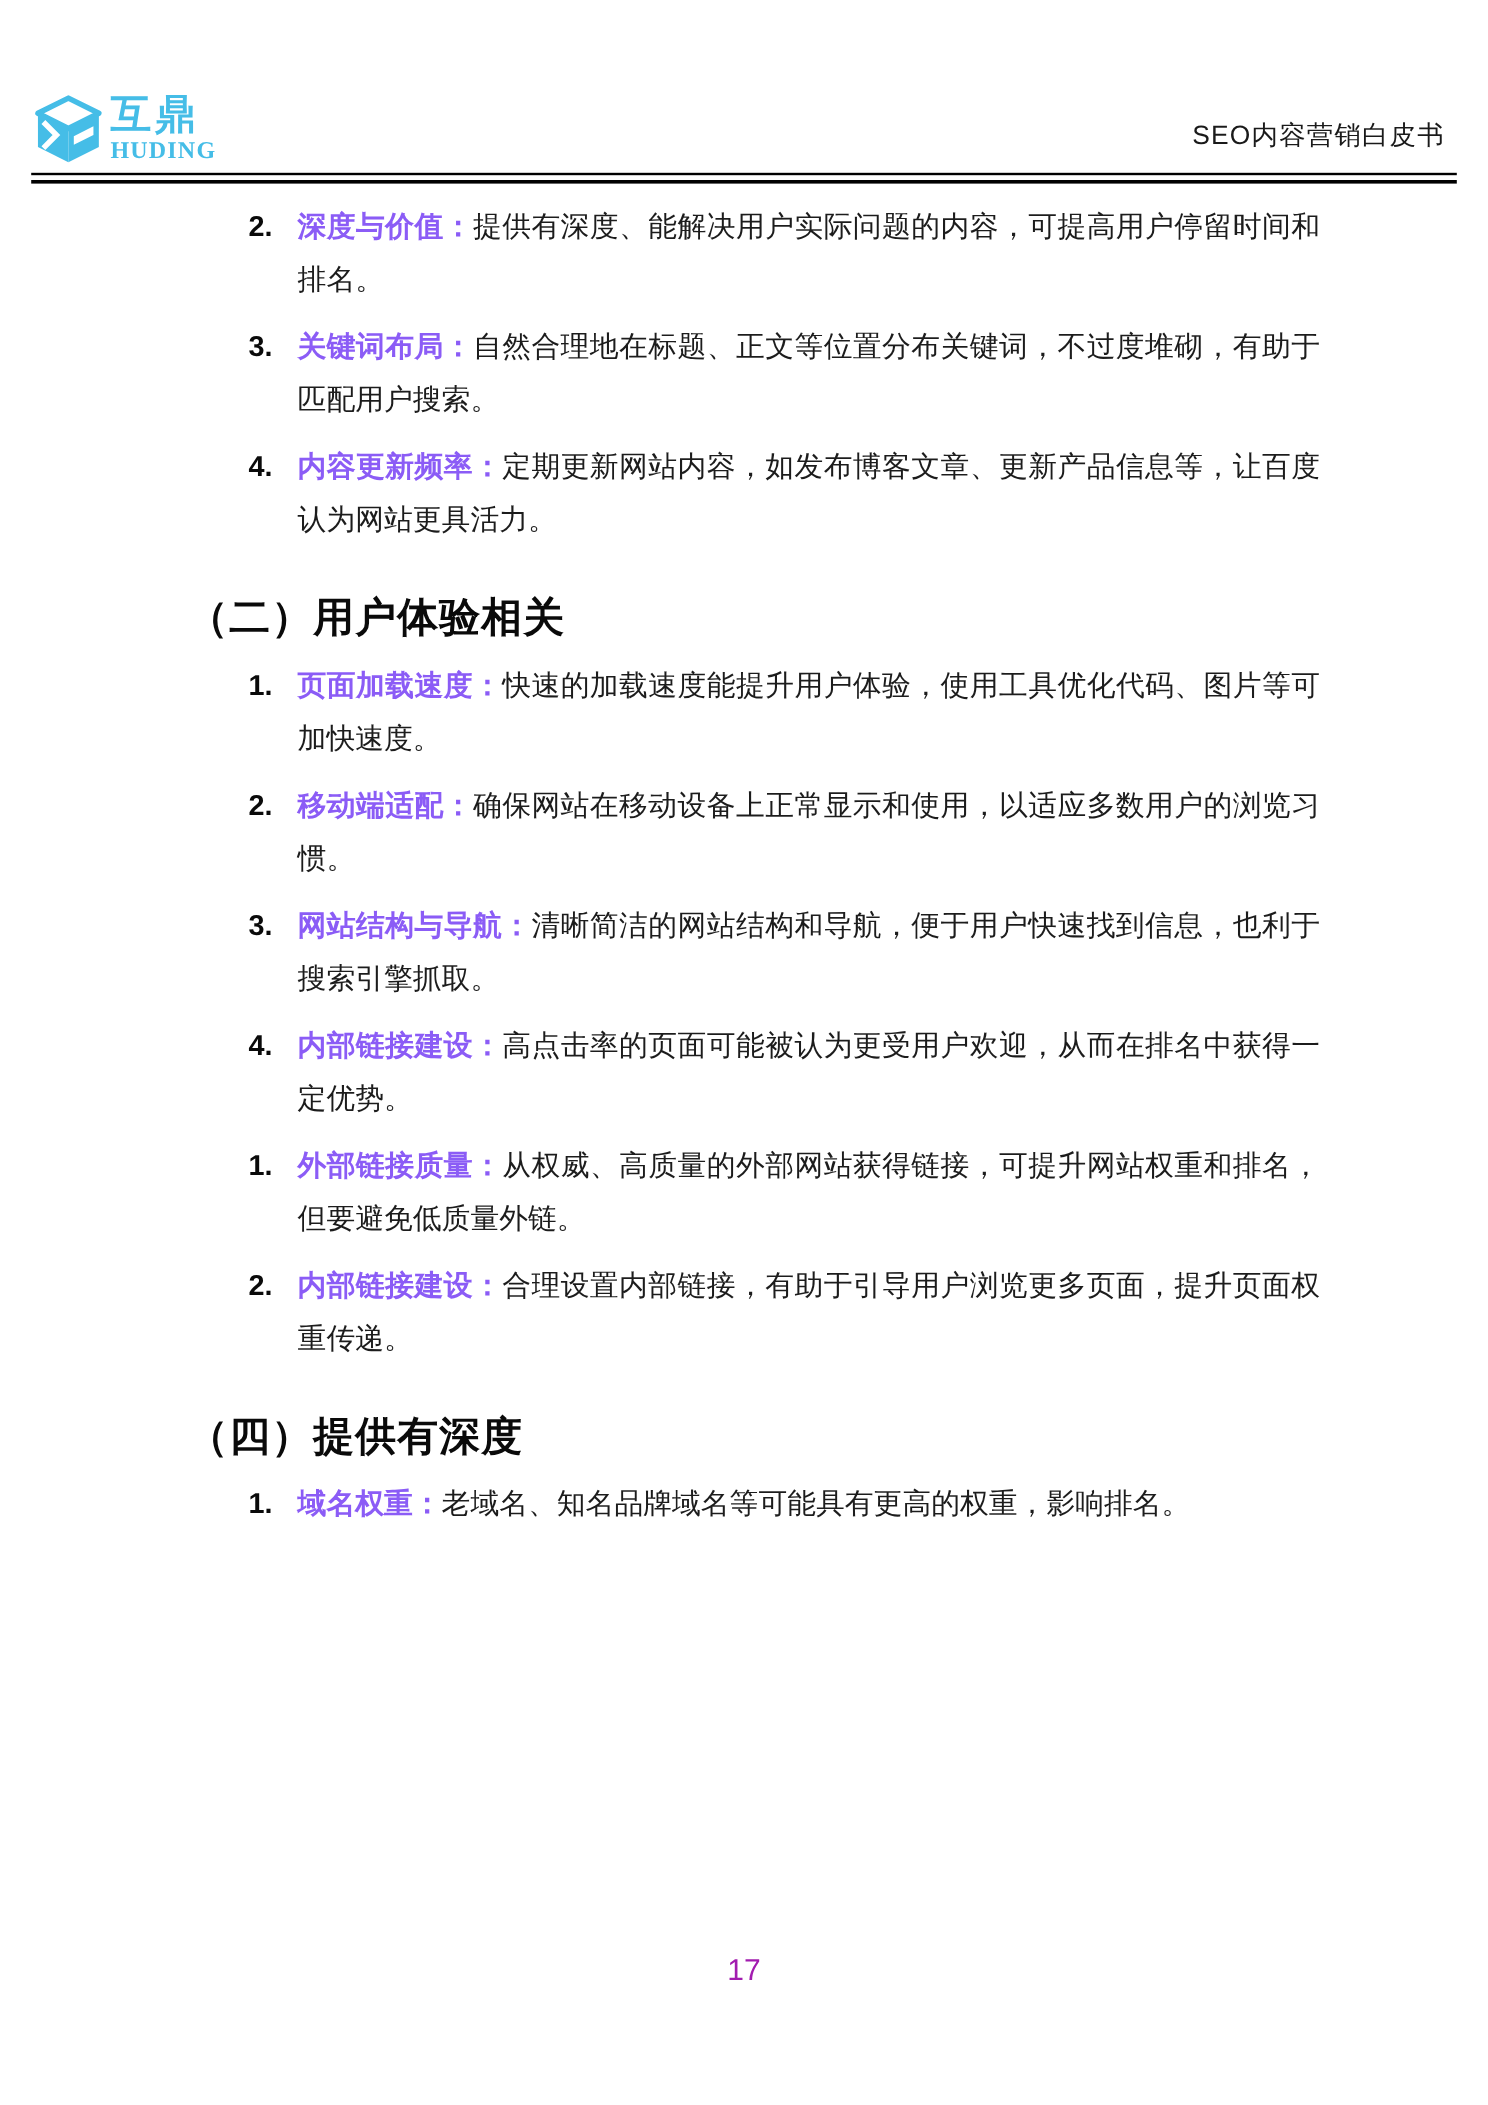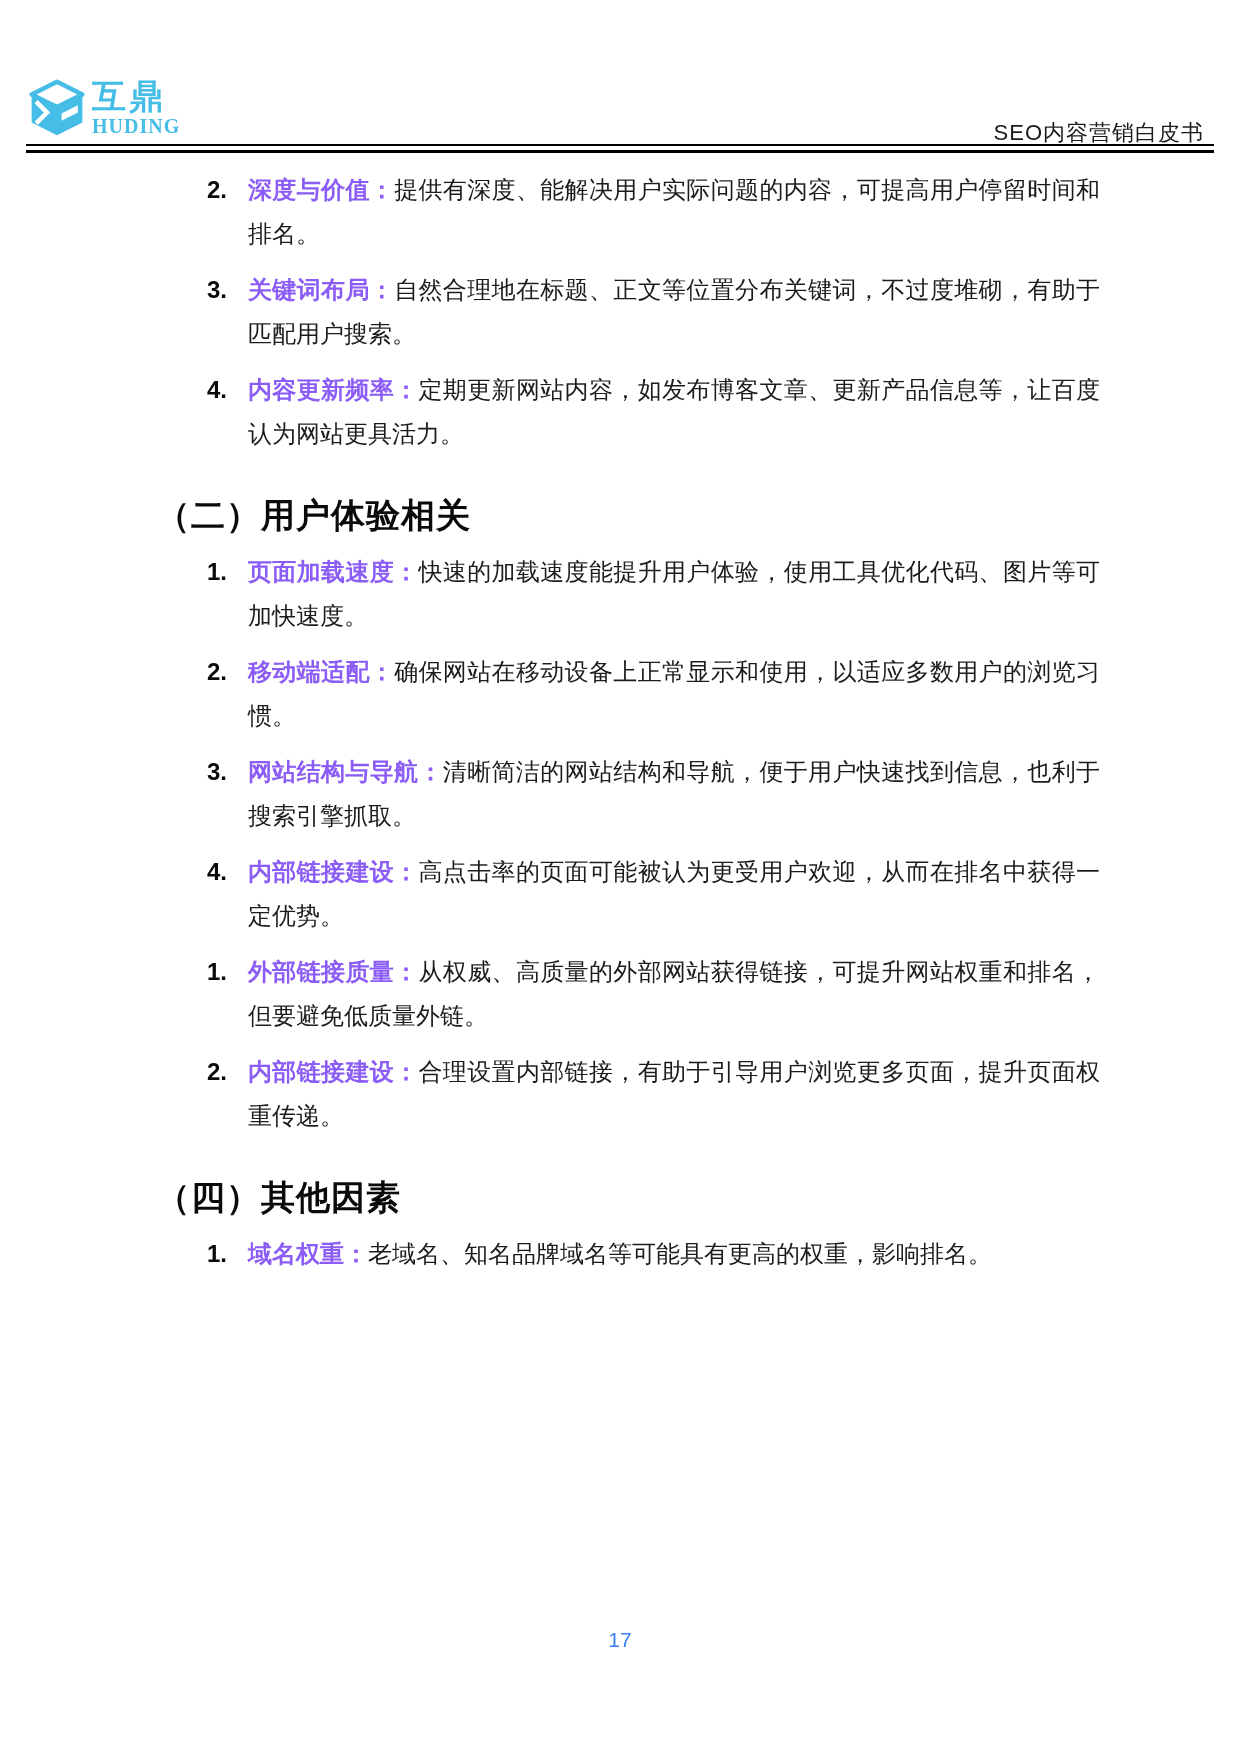--- a/index.html
+++ b/index.html
@@ -34,21 +34,21 @@
   .logo-sub {
     font-family: "Liberation Serif", "DejaVu Serif", serif;
     font-size: 20px;
     font-weight: 700;
     color: #45bde7;
     letter-spacing: 1px;
     margin-top: 2px;
   }
   .doc-title {
     position: absolute;
-    top: 118px;
+    top: 98px;
     right: 36px;
     font-size: 22px;
     color: #1a1a1a;
     letter-spacing: 1px;
   }
   .header-rule {
     position: absolute;
     left: 26px;
     right: 26px;
     top: 144px;
@@ -96,21 +96,21 @@
   .item-text strong { font-weight: 700; color: #8b5cf6; }
 
   
   .page-footer {
     position: absolute;
     left: 0;
     right: 0;
     top: 1628px;
     text-align: center;
   }
-  .page-number { font-size: 21px; color: #3b82f6; }
+  .page-number { font-size: 25px; color: #a21caf; }
 </style>
 </head>
 <body>
 
 <div class="page">
 
   <div>
     <div class="logo">
       <svg class="logo-cube" viewBox="0 0 64 64" aria-hidden="true">
         <polygon points="32,3 60,17 32,31 4,17" fill="#ffffff" stroke="#45bde7" stroke-width="5" stroke-linejoin="round"></polygon>
@@ -171,21 +171,21 @@
         <span class="num">1.</span>
         <p class="item-text"><strong>外部链接质量：</strong><span>从权威、高质量的外部网站获得链接，可提升网站权重和排名，但要避免低质量外链。</span></p>
       </div>
       <div class="item">
         <span class="num">2.</span>
         <p class="item-text"><strong>内部链接建设：</strong><span>合理设置内部链接，有助于引导用户浏览更多页面，提升页面权重传递。</span></p>
       </div>
     </div>
 
     <div class="section">
-      <h2 class="sec-heading">（四）其他因素</h2>
+      <h2 class="sec-heading">（四）提供有深度</h2>
       <div class="item">
         <span class="num">1.</span>
         <p class="item-text"><strong>域名权重：</strong><span>老域名、知名品牌域名等可能具有更高的权重，影响排名。</span></p>
       </div>
     </div>
 
   </div>
 
   <div class="page-footer">
     <span class="page-number">17</span>

